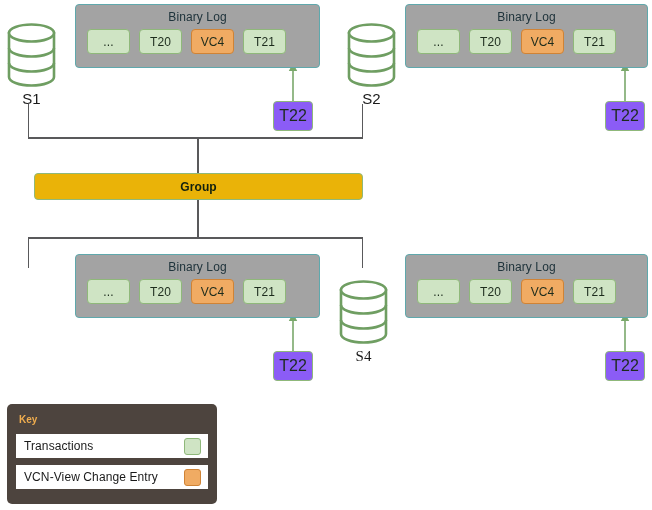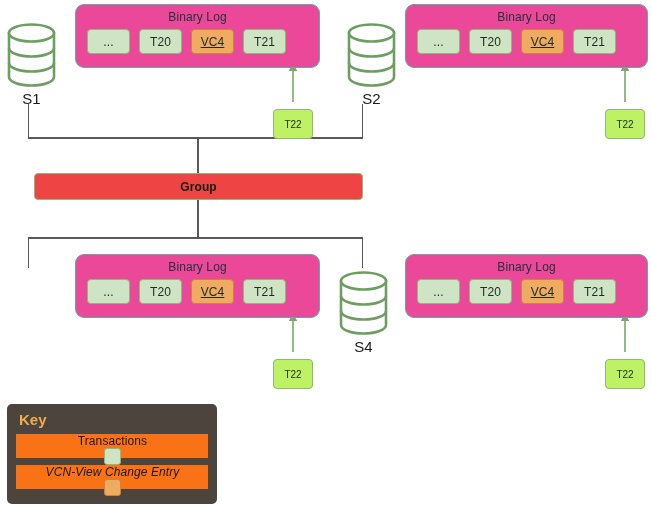--- a/index.html
+++ b/index.html
@@ -18,23 +18,23 @@
     position: absolute;
     left: 0; top: 0;
     width: 652px;
     height: 510px;
   }
   .abs { position: absolute; }
 
   
   .binlog {
     position: absolute;
-    background: #ec4899;
+    background: #a3a3a3;
     border: 1px solid #5fa8ac;
-    border-radius: 9px;
+    border-radius: 4px;
     box-sizing: border-box;
   }
   .binlog-title {
     text-align: center;
     font-size: 12px;
     color: #20343c;
     margin-top: 5px;
     line-height: 14px;
     letter-spacing: 0.1px;
   }
@@ -56,97 +56,94 @@
     color: #1c2b1c;
     letter-spacing: 0.1px;
   }
   .entry.tx {
     background: #cfe4c4;
     border: 1px solid #8fb87a;
   }
   .entry.vcn {
     background: #f0ab63;
     border: 1px solid #cf8336;
-    text-decoration: underline;
   }
 
   
   .server { position: absolute; }
   .server svg { display: block; }
   .server-label {
     text-align: center;
     font-size: 15px;
     color: #1a1a1a;
     margin-top: 3px;
     line-height: 12px;
   }
 
   
   .groupbox {
     position: absolute;
-    background: #ef4444;
+    background: #eab308;
     border: 1px solid #8fb87a;
     border-radius: 4px;
     box-sizing: border-box;
     display: flex;
     align-items: center;
     justify-content: center;
     font-size: 12px;
     font-weight: bold;
     color: #12210f;
     letter-spacing: 0.1px;
   }
 
   
   .txbox {
     position: absolute;
-    background: #bef264;
+    background: #8b5cf6;
     border: 1px solid #8fb87a;
     border-radius: 4px;
     box-sizing: border-box;
     display: flex;
     align-items: center;
     justify-content: center;
-    font-size: 10px;
+    font-size: 16px;
     color: #1c2b1c;
-    margin-top: 8px;
   }
 
   
   .conn { position: absolute; background: #59595b; }
   .conn-v { width: 1.6px; }
   .conn-h { height: 1.6px; }
 
   
   .keybox {
     position: absolute;
     background: #4d443e;
     border-radius: 5px;
     box-sizing: border-box;
     padding: 8px 9px 9px 9px;
   }
   .key-title {
-    font-size: 15px;
+    font-size: 10px;
     font-weight: bold;
     color: #f0ad4e;
     margin: 0 0 7px 3px;
     line-height: 15px;
   }
   .key-row {
-    background: #f97316;
+    background: #ffffff;
     height: 24px;
     display: flex;
     align-items: center;
     justify-content: space-between;
     padding: 0 7px 0 8px;
     box-sizing: border-box;
     margin-bottom: 7px;
-    flex-direction: column;
-  }
-  .key-row:last-child { margin-bottom: 0; font-style: italic; }
+  }
+  .key-row:last-child { margin-bottom: 0; }
   .key-label {
     font-size: 12px;
     color: #1a1a1a;
     line-height: 14px;
     letter-spacing: 0.1px;
   }
   .key-swatch {
     width: 17px;
     height: 17px;
     border-radius: 3px;
@@ -250,21 +247,21 @@
     <div class="entry-row">
       <div class="entry tx">...</div>
       <div class="entry tx">T20</div>
       <div class="entry vcn">VC4</div>
       <div class="entry tx">T21</div>
     </div>
   </div>
 
   <div class="txbox" style="left:273px; top:351px; width:40px; height:30px;">T22</div>
 
-  <div class="server" style="left:336px; top:268px; width:55px;">
+  <div class="server" style="left:336px; top:277px; width:55px;font-family:Liberation Serif, serif;">
     <svg width="55" height="70" viewBox="0 0 55 70">
       <g fill="#ffffff" stroke="#6f9e62" stroke-width="2.6">
         <path d="M5 13 L5 57 A22.5 8.5 0 0 0 50 57 L50 13 Z"></path>
         <ellipse cx="27.5" cy="13" rx="22.5" ry="8.5"></ellipse>
         <path d="M5 28 A22.5 8.5 0 0 0 50 28" fill="none"></path>
         <path d="M5 43 A22.5 8.5 0 0 0 50 43" fill="none"></path>
       </g>
     </svg>
     <div class="server-label">S4</div>
   </div>

